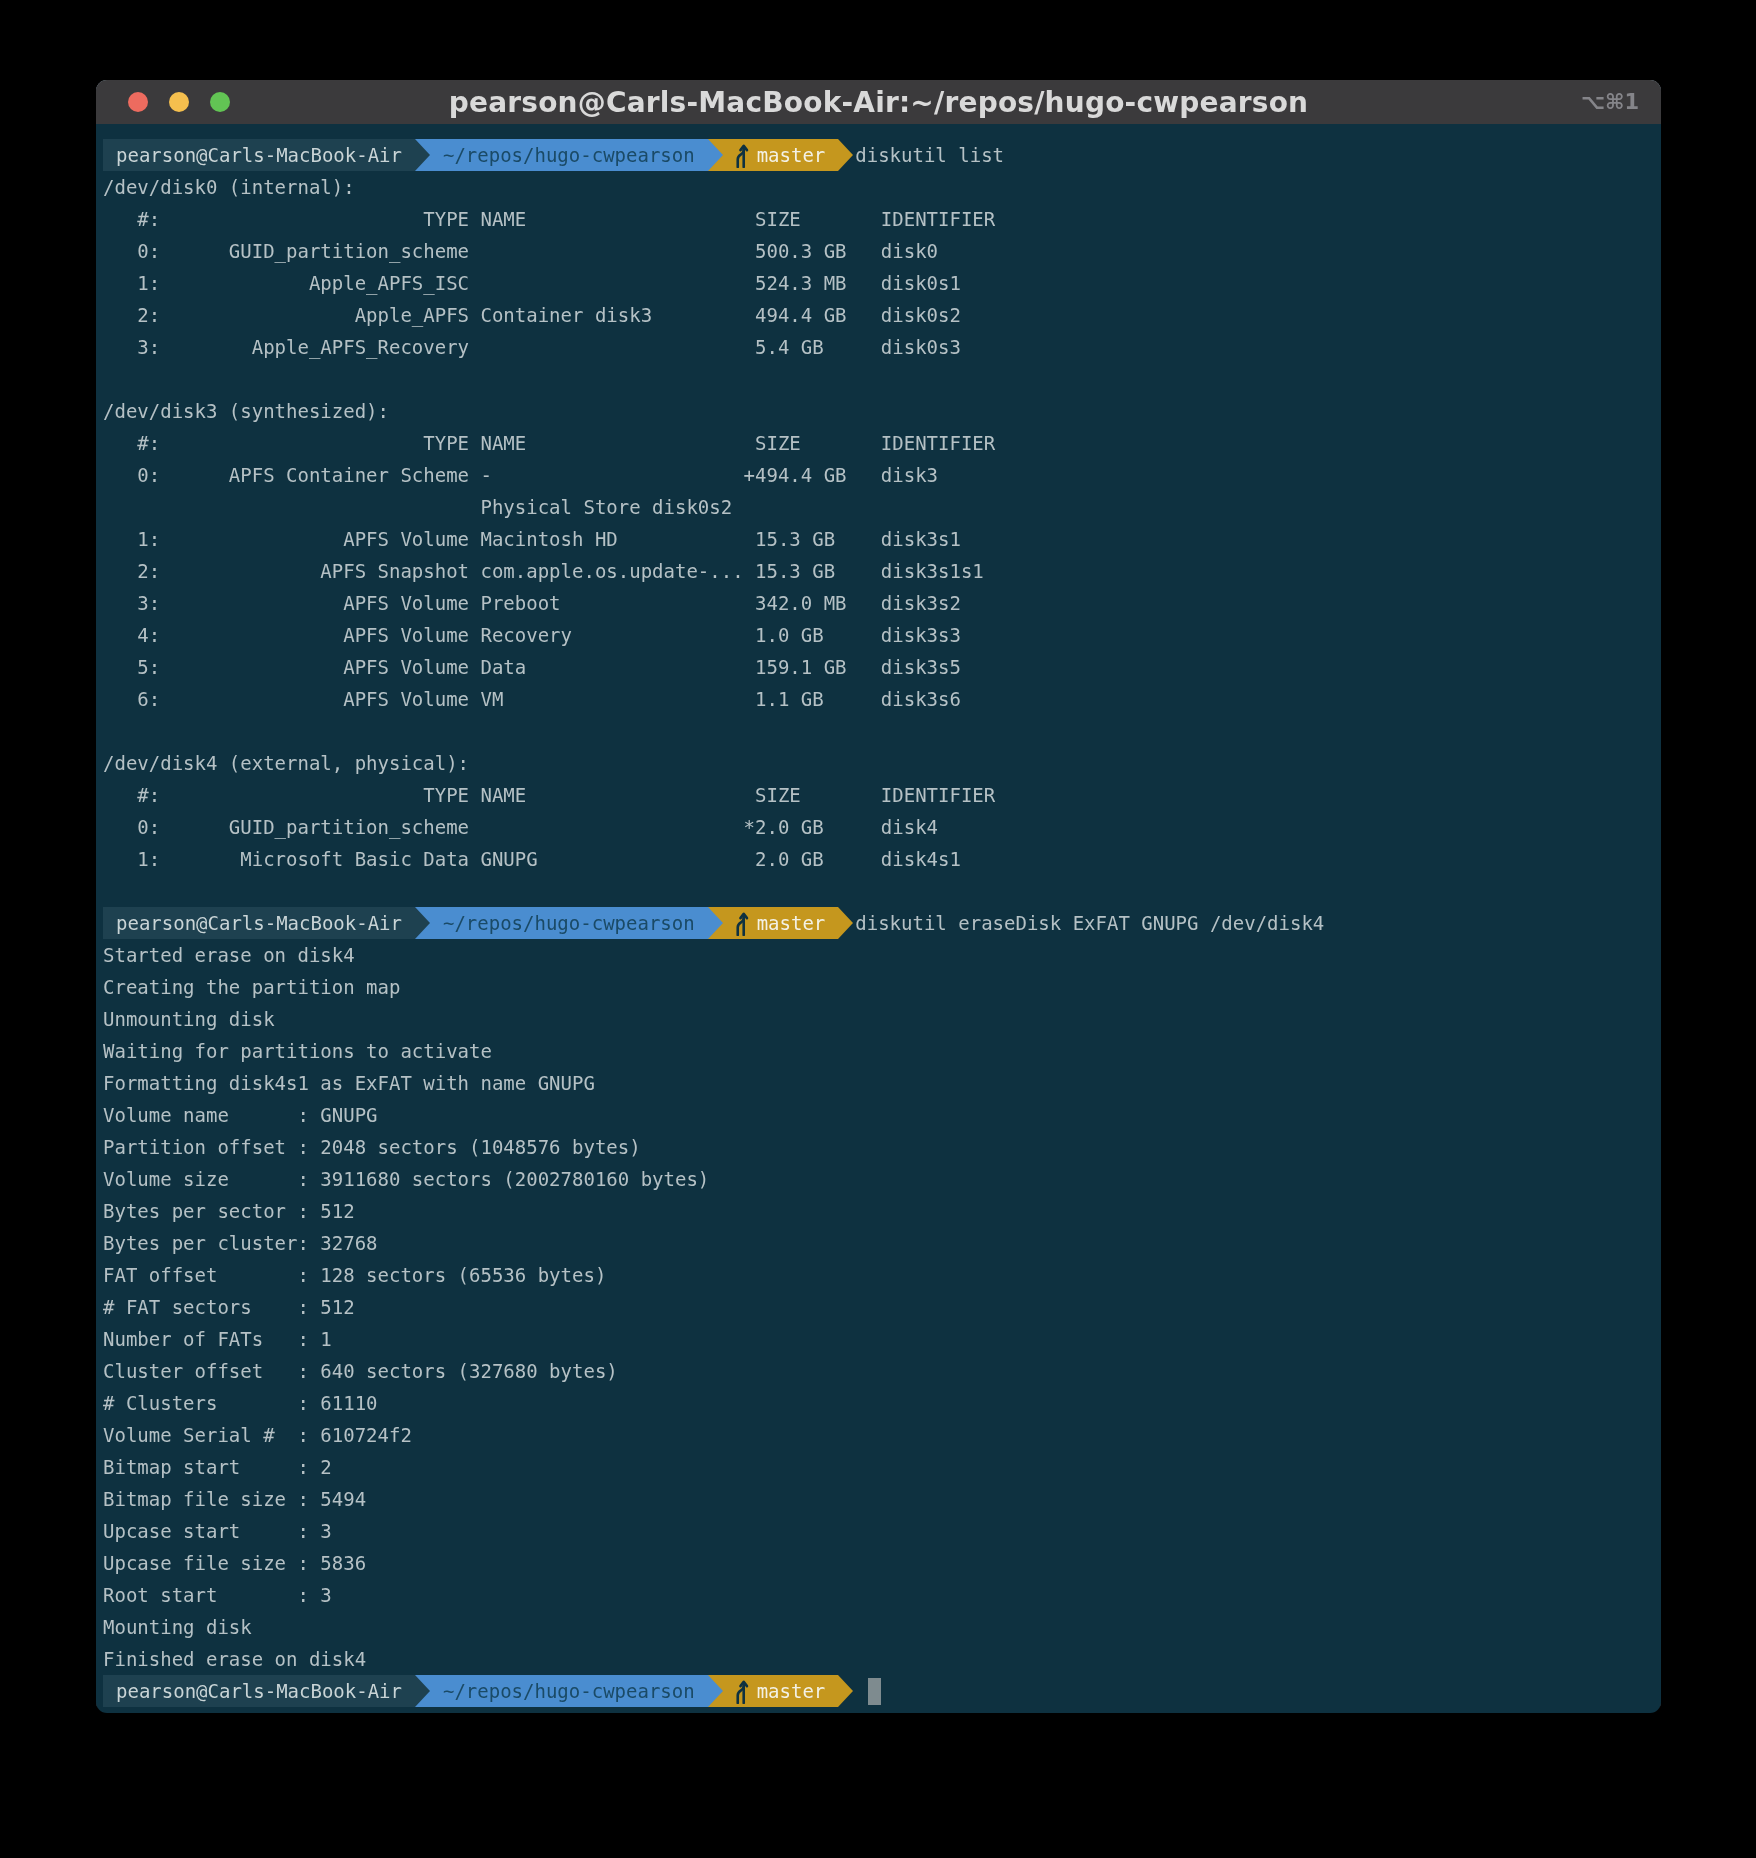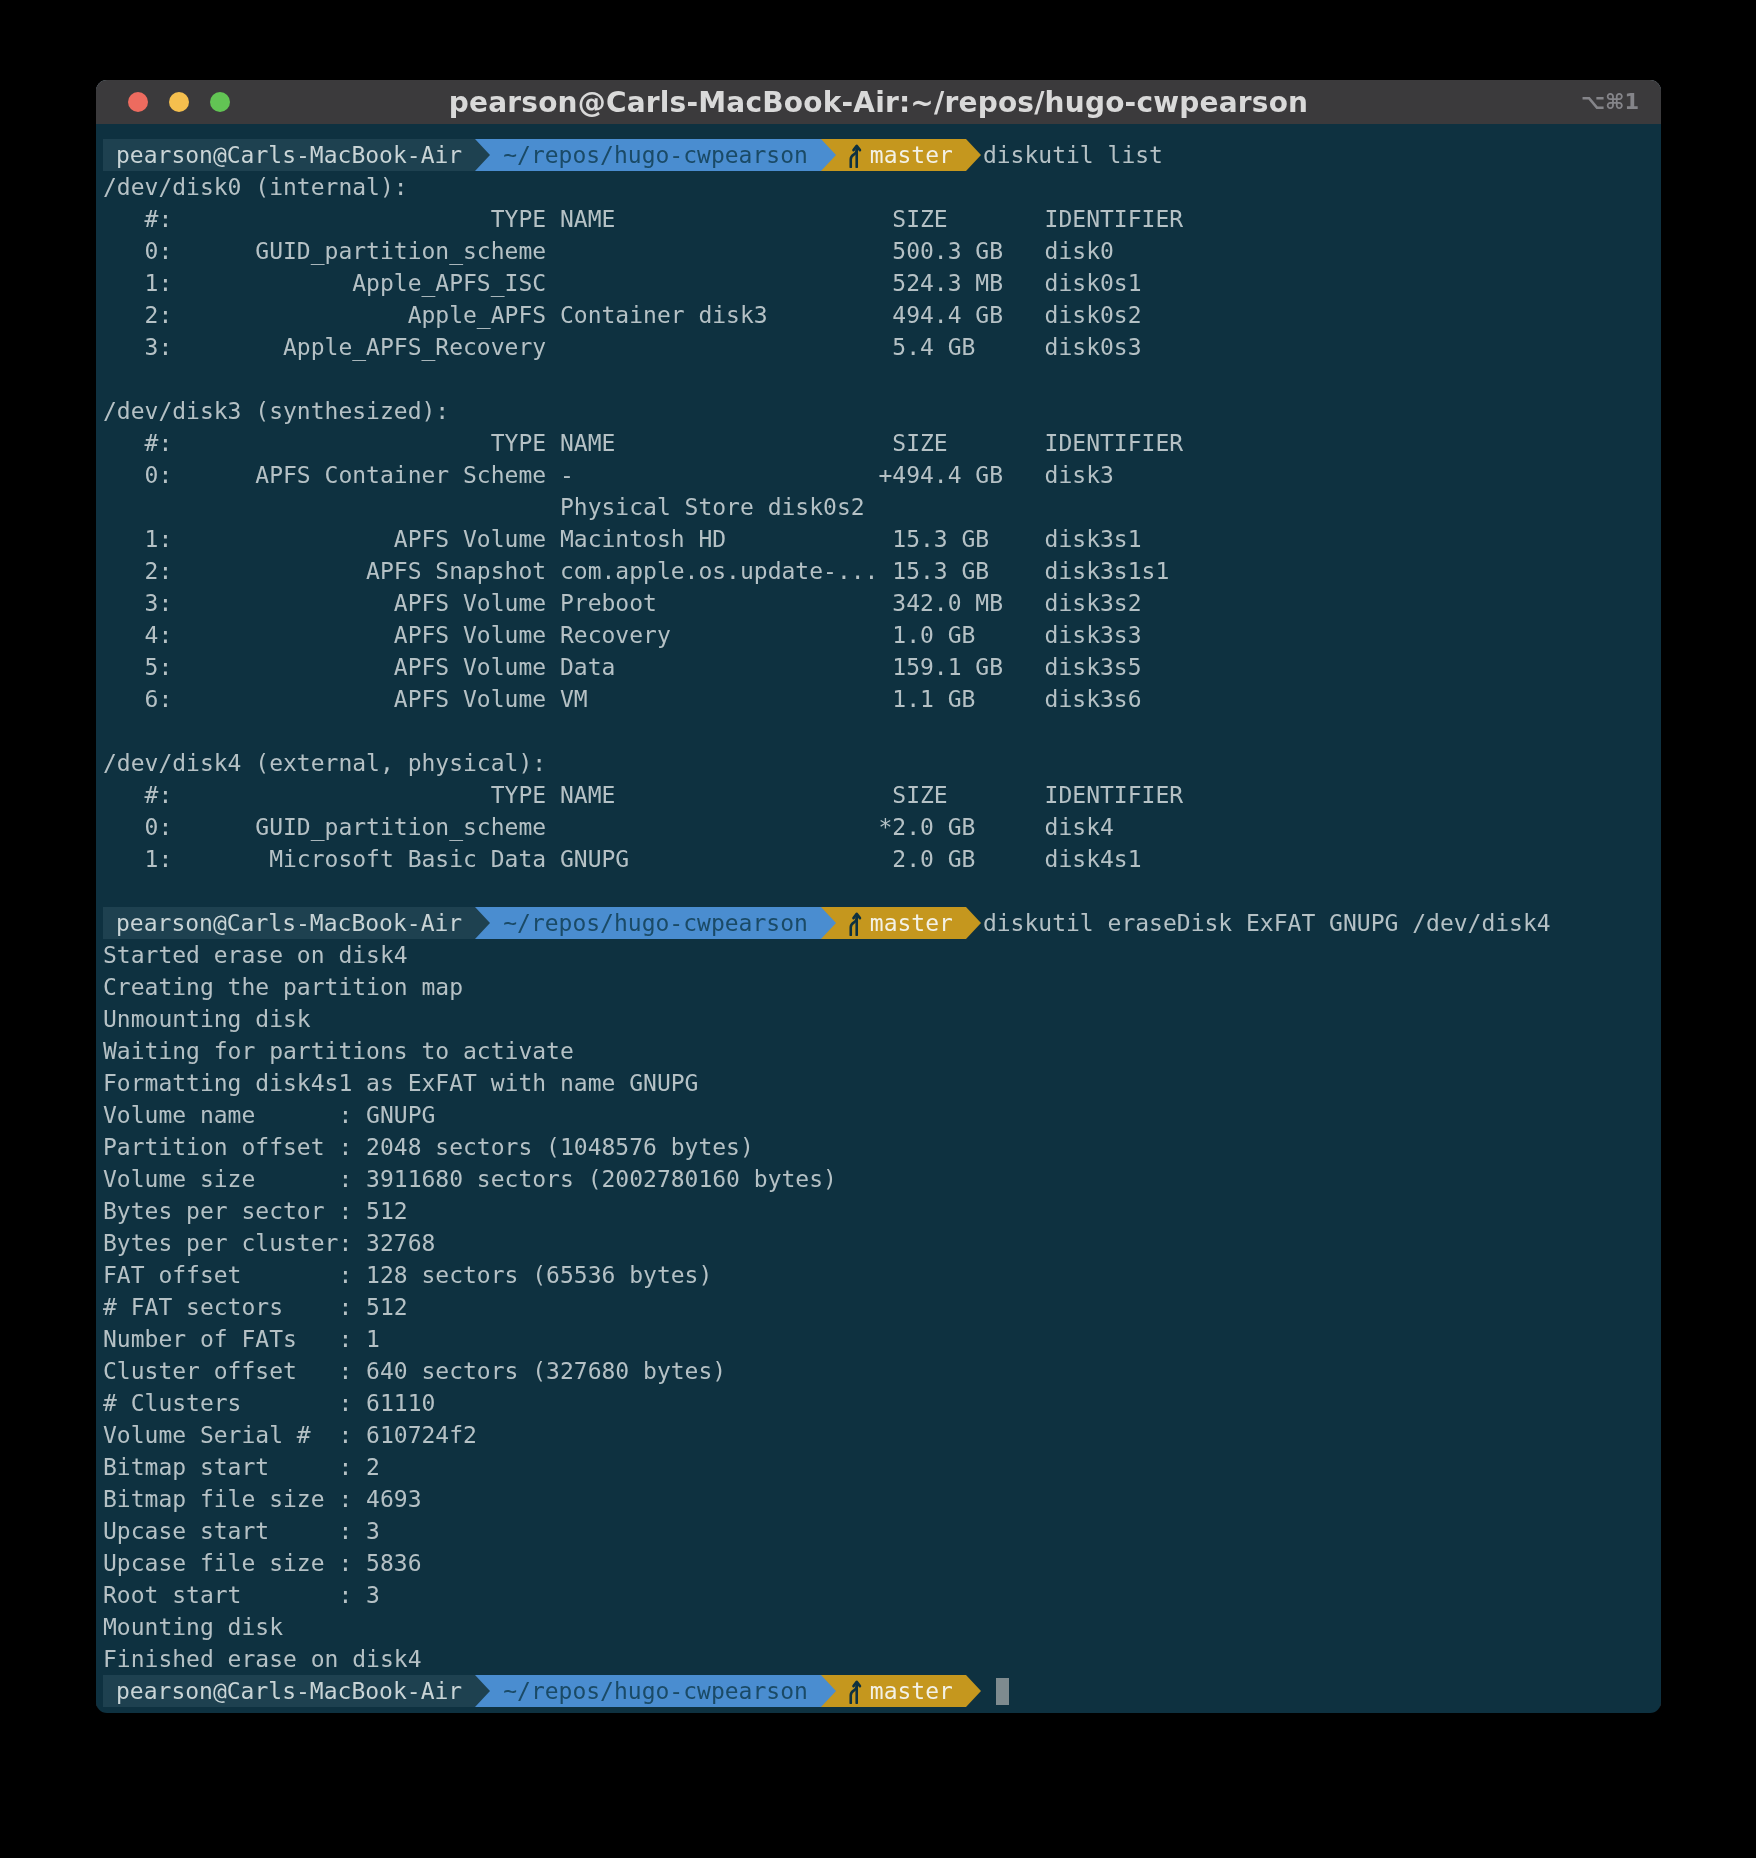--- a/index.html
+++ b/index.html
@@ -25,21 +25,21 @@
   .title {
     font-family:"DejaVu Sans", sans-serif; font-weight:bold; font-size:28px;
     color:var(--title-text); letter-spacing:.2px;
   }
   .shortcut {
     position:absolute; right:22px; top:0; height:44px; display:flex; align-items:center;
     font-family:"DejaVu Sans", sans-serif; font-weight:bold; font-size:21px;
     color:var(--shortcut-text);
   }
   .term {
-    padding:15px 0 0 7px; font-size:23px; line-height:32px;
+    padding:15px 0 0 7px; font-size:19px; line-height:32px;
     color:var(--terminal-text);
   }
   .line { height:32px; white-space:pre; }
   .prompt-line { display:flex; align-items:stretch; white-space:pre; }
   .seg { display:inline-flex; align-items:center; padding:0 13px; }
   .seg-user { background:var(--seg-user-bg); color:var(--seg-user-text); }
   .seg-dir  { background:var(--seg-dir-bg);  color:var(--seg-dir-text); }
   .seg-git  { background:var(--seg-git-bg);  color:var(--seg-git-text); padding-left:9px; }
   .chev {
     width:0; height:0; flex:0 0 auto;
@@ -113,21 +113,21 @@
       <div class="line">Volume size      : 3911680 sectors (2002780160 bytes)</div>
       <div class="line">Bytes per sector : 512</div>
       <div class="line">Bytes per cluster: 32768</div>
       <div class="line">FAT offset       : 128 sectors (65536 bytes)</div>
       <div class="line"># FAT sectors    : 512</div>
       <div class="line">Number of FATs   : 1</div>
       <div class="line">Cluster offset   : 640 sectors (327680 bytes)</div>
       <div class="line"># Clusters       : 61110</div>
       <div class="line">Volume Serial #  : 610724f2</div>
       <div class="line">Bitmap start     : 2</div>
-      <div class="line">Bitmap file size : 4693</div>
+      <div class="line">Bitmap file size : 5494</div>
       <div class="line">Upcase start     : 3</div>
       <div class="line">Upcase file size : 5836</div>
       <div class="line">Root start       : 3</div>
       <div class="line">Mounting disk</div>
       <div class="line">Finished erase on disk4</div>
       <div class="prompt-line"><span class="seg seg-user">pearson@Carls-MacBook-Air</span><span class="chev chev-user"></span><span class="seg seg-dir">~/repos/hugo-cwpearson</span><span class="chev chev-dir"></span><span class="seg seg-git"><span class="git-icon"><svg width="18" height="26" viewBox="0 0 16 24" fill="none" stroke="var(--terminal-bg)" stroke-width="2.4" stroke-linecap="round" stroke-linejoin="round">
               <path d="M5 23 L5 16 C5 11 10.5 12 10.5 8"></path>
               <path d="M10.5 23 L10.5 6"></path>
               <path d="M7.5 7.5 L10.5 3.5 L13.5 7.5"></path>
             </svg></span><span class="branch">master</span></span><span class="chev chev-git"></span><span class="cursor"></span></div>

